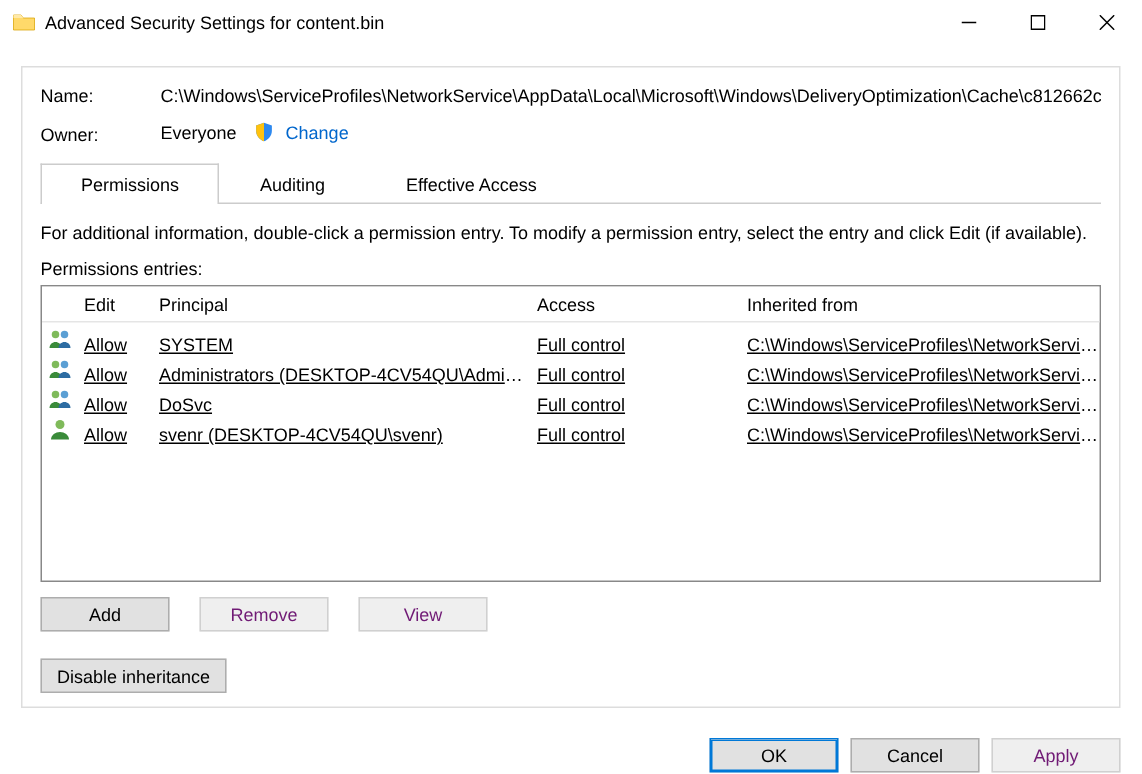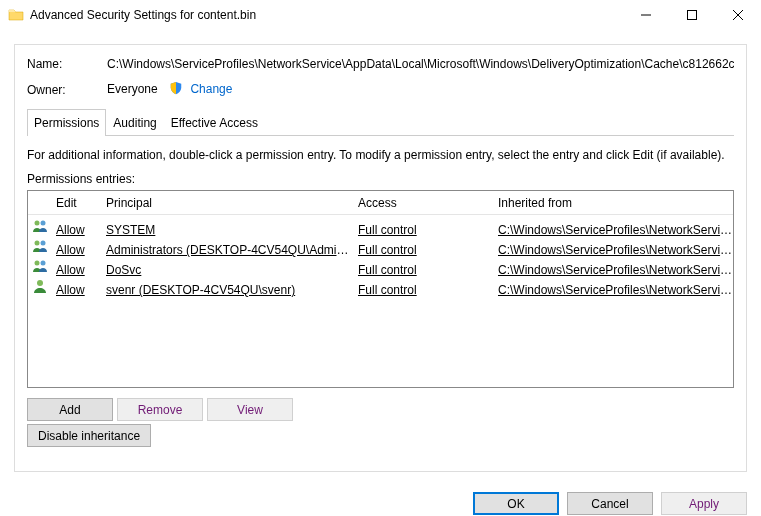--- a/index.html
+++ b/index.html
@@ -40,21 +40,21 @@
     height: 428px;
     position: relative;
   }
   .row { display: flex; align-items: center; margin-bottom: 10px; }
   .row .lab { width: 80px; }
   .row .val { flex: 1; white-space: nowrap; overflow: hidden; }
   .shield { display:inline-block; vertical-align:middle; margin: 0 4px 0 8px; }
   .link { color: #0066cc; cursor: pointer; }
   .tabs { display: flex; border-bottom: 1px solid #ccc; margin-top: 6px; }
   .tab {
-    padding: 6px 6px;
+    padding: 6px 26px;
     border: 1px solid transparent;
     border-bottom: none;
     position: relative;
     top: 1px;
     background: transparent;
     cursor: default;
     text-align: right;
   }
   .tab.active {
     border-color: #ccc;
@@ -81,21 +81,21 @@
   .col-principal { width: 252px; }
   .col-access { width: 140px; }
   .col-inherit { flex: 1; }
   .grid-row {
     display: flex;
     height: 20px;
     align-items: flex-end;
     text-decoration: underline;
   }
   .grid-body { padding-top: 2px; }
-  .btnrow { display: flex; gap: 4px; margin-top: 10px; }
+  .btnrow { display: flex; gap: 20px; margin-top: 10px; }
   .btn {
     min-width: 86px;
     height: 23px;
     border: 1px solid #adadad;
     background: #e1e1e1;
     font-family: inherit;
     font-size: 12px;
     padding: 0 10px;
     cursor: pointer;
   }
@@ -235,21 +235,21 @@
               <div class="col col-inherit">C:\Windows\ServiceProfiles\NetworkService...</div>
             </div>
           </div>
       </div>
 
       <div class="btnrow">
         <button class="btn">Add</button>
         <button class="btn" disabled="">Remove</button>
         <button class="btn" disabled="">View</button>
       </div>
-      <div class="btnrow" style="margin-top:3px;">
+      <div class="btnrow" style="margin-top:18px;">
         <button class="btn" style="min-width:120px;">Disable inheritance</button>
       </div>
     </div>
   </div>
 </div>
 
 <div class="bottom-btns">
   <button class="btn default">OK</button>
   <button class="btn">Cancel</button>
   <button class="btn" disabled="">Apply</button>

